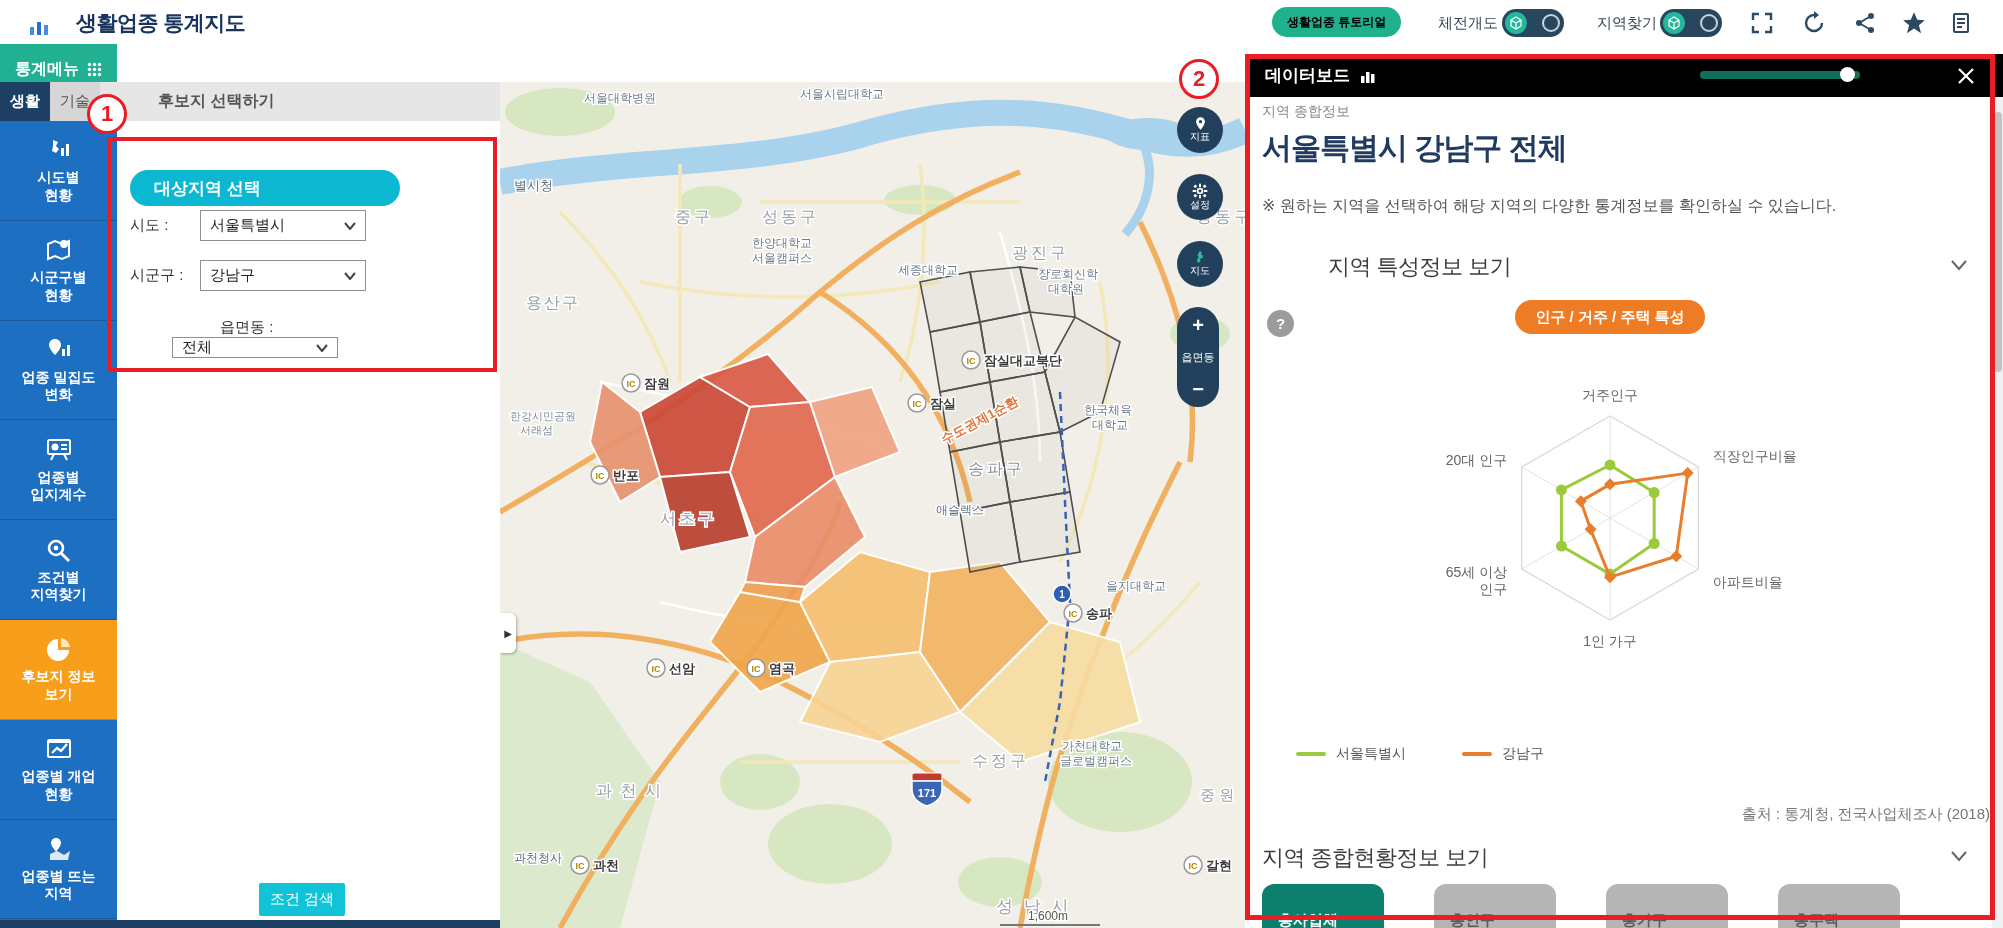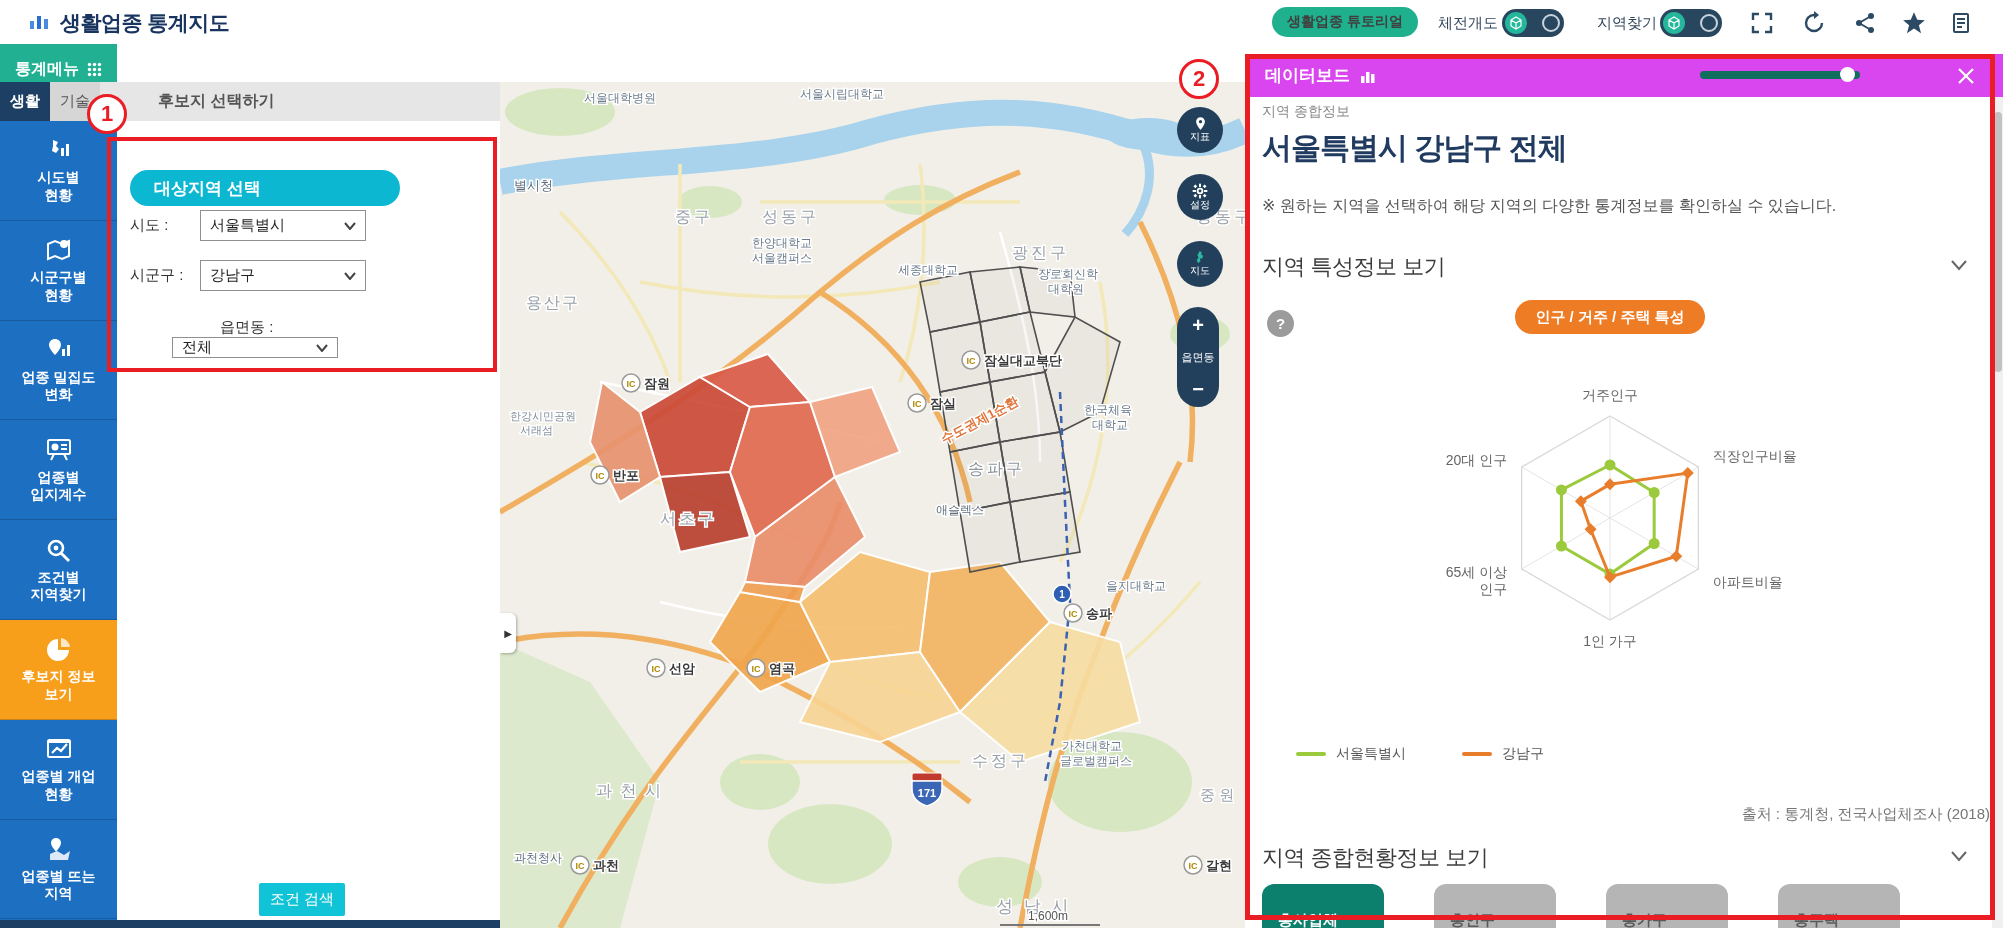--- a/index.html
+++ b/index.html
@@ -3,28 +3,28 @@
 <meta charset="utf-8">
 <style>
   * { margin:0; padding:0; box-sizing:border-box; }
   html,body { width:2003px; height:928px; overflow:hidden; background:#fff;
     font-family:"Liberation Sans","DejaVu Sans",sans-serif; }
   .abs { position:absolute; }
   #stage { position:relative; width:2003px; height:928px; }
 
   
   .top-header { left:0; top:0; width:2003px; height:44px; background:#fff; }
-  .logo-wrap { left:28px; top:9px; display:flex; align-items:flex-start; gap:10px; }
+  .logo-wrap { left:28px; top:9px; display:flex; align-items:flex-end; gap:26px; }
   .app-title { font-size:21px; font-weight:bold; color:#19355f; letter-spacing:-0.5px; }
   .region-pill { left:262px; top:6px; height:32px; background:#e9ebee; border-radius:16px;
     display:flex; align-items:center; gap:10px; padding:0 16px; font-size:15px; color:#222; cursor:pointer; }
   .tri-down { width:0; height:0; border-left:6px solid transparent; border-right:6px solid transparent;
     border-top:8px solid #333; }
   .tutorial-btn { left:1272px; top:7px; height:30px; background:#1fb08e; border-radius:15px;
-    display:flex; align-items:center; padding:0 15px; color:#404040; font-size:14px; font-weight:bold; cursor:pointer; }
+    display:flex; align-items:center; padding:0 15px; color:#000000; font-size:12px; font-weight:bold; cursor:pointer; }
   .hdr-label { top:14px; font-size:15px; color:#33475c; }
   .toggle { top:9px; width:62px; height:28px; background:#28475f; border-radius:14px; cursor:pointer; }
   .toggle .on { position:absolute; left:3px; top:3px; width:22px; height:22px; border-radius:50%;
     background:#25b79b; display:flex; align-items:center; justify-content:center; }
   .toggle .off { position:absolute; right:4px; top:5px; width:18px; height:18px; border-radius:50%;
     border:2px solid #c8d3dc; }
   .hdr-icon { top:9px; width:28px; height:28px; display:flex; align-items:center; justify-content:center; cursor:pointer; }
 
   
   .menu-block { left:0; top:44px; width:117px; height:50px; background:#22b093; display:flex;
@@ -71,21 +71,21 @@
     border-radius:21px; display:flex; flex-direction:column; align-items:center; justify-content:space-between;
     padding:8px 0; color:#fff; }
   .zoom-pill .zbtn { font-size:20px; font-weight:bold; line-height:1; cursor:pointer; }
   .zoom-pill .zcap { font-size:11px; }
   .expand-tab { position:absolute; left:0; top:531px; width:16px; height:40px; background:#fff;
     border-radius:0 6px 6px 0; box-shadow:1px 1px 3px rgba(0,0,0,.3); display:flex; align-items:center;
     justify-content:center; font-size:10px; color:#333; cursor:pointer; }
 
   
   .dboard { left:1245px; top:54px; width:758px; height:874px; background:#fff; }
-  .dboard-header { left:1245px; top:54px; width:758px; height:43px; background:#d946ef; display:flex;
+  .dboard-header { left:1245px; top:54px; width:758px; height:43px; background:#000000; display:flex;
     align-items:center; padding:0 20px; }
   .dboard-title { color:#fff; font-size:17px; font-weight:bold; margin-right:10px; }
   .slider { left:1700px; top:71px; width:160px; height:8px; border-radius:4px; background:#0f6e5c; cursor:pointer; }
   .slider .knob { position:absolute; left:140px; top:-4px; width:15px; height:15px; border-radius:50%; background:#fff; }
   .db-crumb { left:1262px; top:103px; font-size:14px; color:#8a8a8a; }
   .db-title { left:1262px; top:128px; font-size:30px; font-weight:bold; color:#203a60; letter-spacing:-1px; }
   .db-note { left:1262px; top:196px; font-size:16px; color:#555; }
   .sec-title { font-size:22px; color:#3c3c3c; letter-spacing:-0.5px; }
   .chevron { width:22px; height:22px; cursor:pointer; }
   .help-circle { left:1267px; top:310px; width:27px; height:27px; border-radius:50%; background:#9b9b9b;
@@ -511,21 +511,21 @@
   <div class="abs hdr-icon" style="left:1952px;top:62px;">
     <svg width="20" height="20" viewBox="0 0 20 20">
         <path d="M3 3 L17 17 M17 3 L3 17" stroke="#fff" stroke-width="2.2"></path>
       </svg>
   </div>
 
   <div class="abs db-crumb">지역 종합정보</div>
   <div class="abs db-title">서울특별시 강남구 전체</div>
   <div class="abs db-note">※ 원하는 지역을 선택하여 해당 지역의 다양한 통계정보를 확인하실 수 있습니다.</div>
 
-  <div class="abs sec-title" style="left:1262px;top:252px;">지역 특성정보 보기</div>
+  <div class="abs sec-title" style="left:1328px;top:252px;">지역 특성정보 보기</div>
   <svg class="abs chevron" style="left:1948px;top:254px;" viewBox="0 0 22 22">
     <path d="M4 7 L11 15 L18 7" fill="none" stroke="#666" stroke-width="2"></path>
     </svg>
 
   <div class="abs help-circle">?</div>
   <div class="abs cat-pill">인구 / 거주 / 주택 특성</div>
 
   <div class="abs" id="radar-holder" style="left:1420px;top:362px;"><svg width="430" height="312" viewBox="0 0 430 312">
         <polygon points="190,54 278.33459118601274,105 278.33459118601274,207 190,258 101.66540881398726,207 101.66540881398726,105" fill="none" stroke="#d9d9d9" stroke-width="1.3"></polygon>
         <line x1="190" y1="156" x2="190" y2="54" stroke="#e4e4e4" stroke-width="1"></line>

